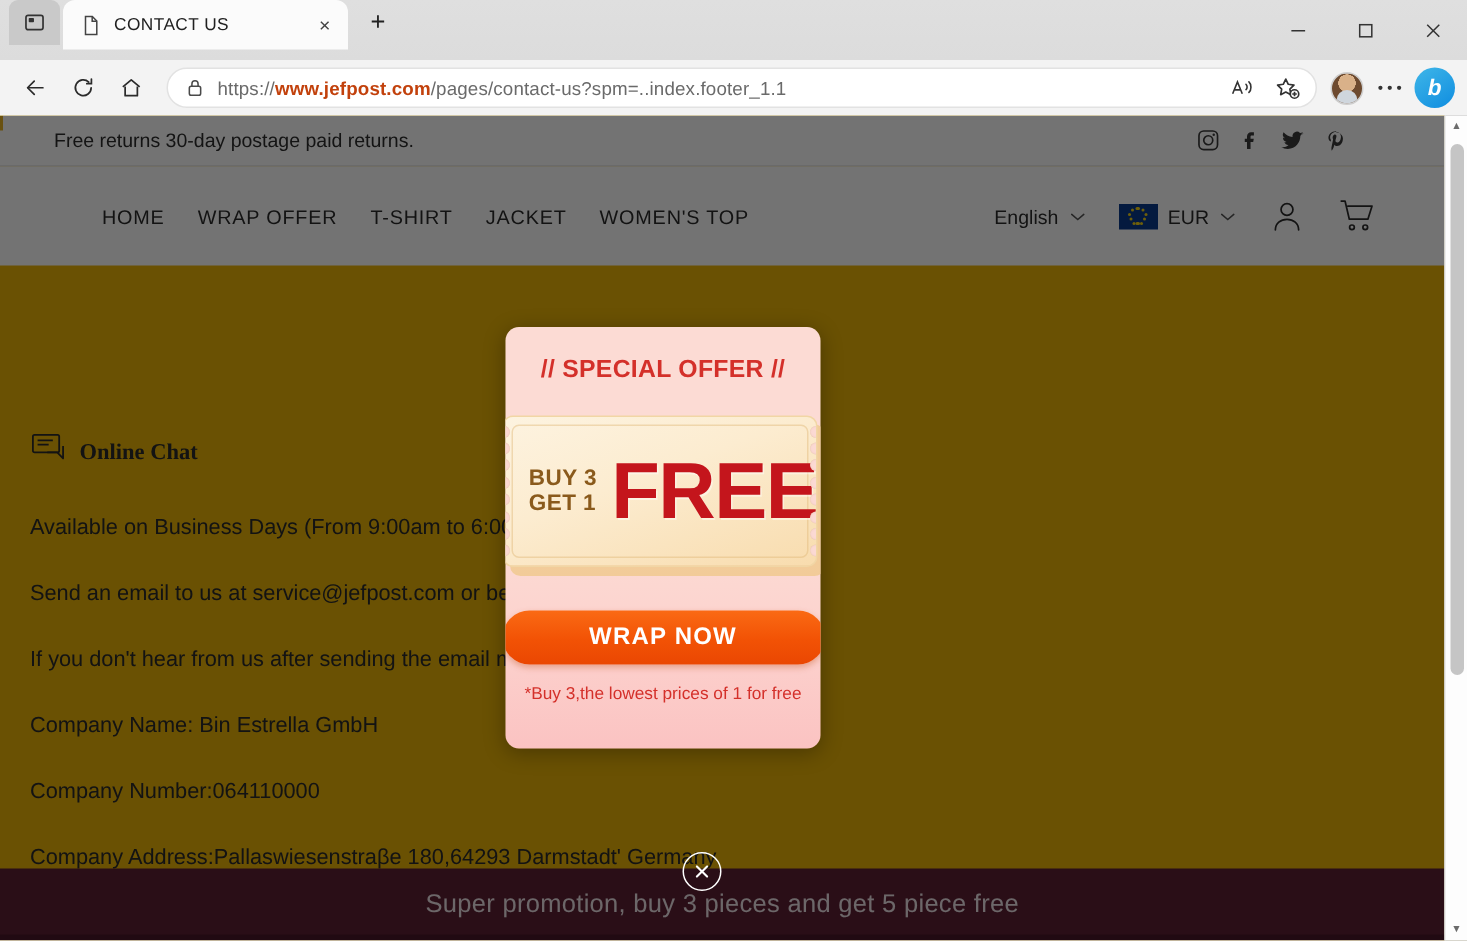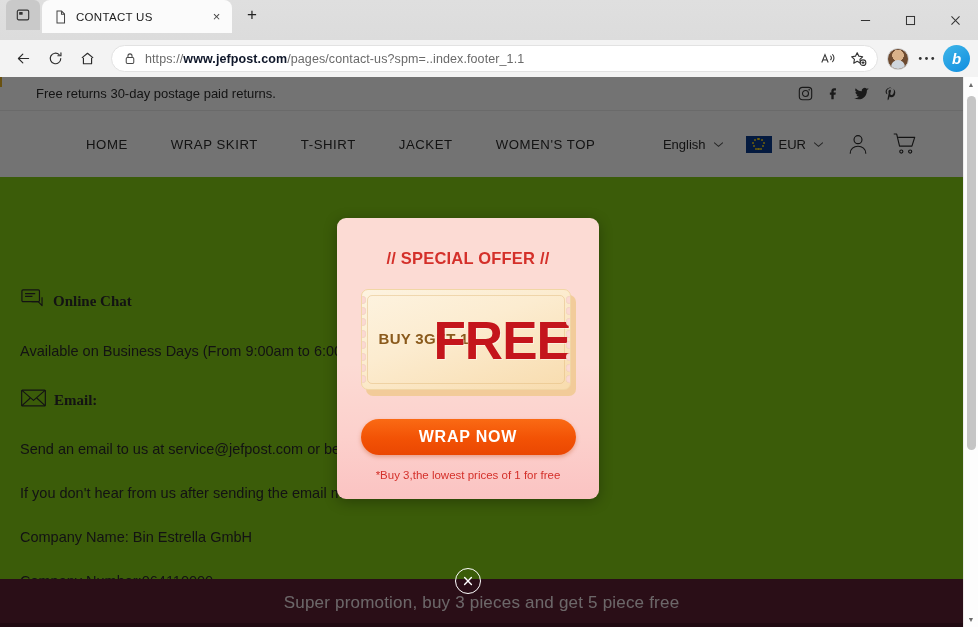--- a/index.html
+++ b/index.html
@@ -99,21 +99,21 @@
     border: 1px solid #e2e2e2;
   }
   .omnibox .lock { display: flex; align-items: center; color:#4a4a4a; }
   .url-text {
     flex: 1 1 auto;
     font-size: 12.5px;
     color: #6a6a6a;
     white-space: nowrap; overflow: hidden;
     letter-spacing: .1px;
   }
-  .url-text b { color: #0f172a; font-weight: 700; }
+  .url-text b { color: #c2410c; font-weight: 700; }
   .omni-right { display: flex; align-items: center; gap: 4px; }
   .omni-btn { width: 26px; height: 23px; display:flex; align-items:center; justify-content:center; color:#333;}
   .profile-pic {
     width: 22px; height: 22px; border-radius: 50%;
     background: radial-gradient(circle at 50% 32%, #d9b189 0 34%, #6d4a2f 35% 100%);
     overflow: hidden; position: relative; flex: 0 0 22px;
     border: 1px solid #cfcfcf;
   }
   .profile-pic::after {
     content:""; position:absolute; left:3px; right:3px; bottom:0; height:9px;
@@ -130,21 +130,21 @@
   
   .viewport {
     flex: 1 1 auto;
     position: relative;
     overflow: hidden;
     background: #ffffff;
   }
   .page {
     position: absolute;
     inset: 0 15px 0 0;
-    background: #84cc16;
+    background: #eab308;
     overflow: hidden;
   }
   .page-edge-line {
     position: absolute; left: 0; top: 0; width: 2px; height: 10px;
     background: #e8b325;
   }
 
   .announce-bar {
     height: 34px;
     background: #ffffff;
@@ -156,21 +156,21 @@
   }
   .social { display: flex; align-items: center; gap: 13px; padding-right: 45px; }
   .social span { display: flex; align-items:center; color:#3a3a3a; }
 
   .nav-bar {
     height: 66px;
     background: #ffffff;
     display: flex; align-items: center;
     padding: 0 45px 0 20px;
   }
-  .nav-links { display: flex; align-items: flex-start; gap: 43px; margin-left: 66px; }
+  .nav-links { display: flex; align-items: flex-start; gap: 22px; margin-left: 48px; }
   .nav-link {
     font-size: 13.2px; letter-spacing: .55px;
     color: #2c2c2c;
   }
   .nav-right { margin-left: auto; display: flex; align-items: center; gap: 22px; }
   .sel { display: flex; align-items: center; gap: 7px; font-size: 13px; color: #2c2c2c; }
   .chev { display:flex; align-items:center; }
   .eu-flag {
     width: 26px; height: 17px;
     background: #0b3b8c;
@@ -212,27 +212,27 @@
 
   
   .overlay {
     position: absolute; inset: 0;
     background: rgba(0,0,0,.55);
     z-index: 20;
   }
   .modal {
     position: absolute;
     left: 337px; top: 141px;
-    width: 262px; height: 281px;
+    width: 210px; height: 281px;
     background: linear-gradient(180deg,#fcdbd4 0%, #fcdbd4 52%, #fcd0cc 78%, #fbc3c2 100%);
     border-radius: 9px;
     box-shadow: 0 3px 14px rgba(0,0,0,.30);
     z-index: 21;
     display: flex; flex-direction: column; align-items: center;
-    padding-top: 31px;
+    padding-top: 19px;
     overflow: hidden;
   }
   .modal-title {
     font-size: 16.5px; font-weight: 700;
     color: #d4302a;
     letter-spacing: .2px;
   }
   .coupon {
     margin-top: 21px;
     width: 215px; height: 107px;
@@ -266,21 +266,21 @@
     display: flex; flex-direction: column; justify-content: space-around;
     z-index: 3;
   }
   .notch-col.left  { left: -4px; }
   .notch-col.right { right: -4px; }
   .notch-col i {
     width: 8px; height: 8px; border-radius: 50%;
     background: #fbd9d3;
     box-shadow: inset 0 0 1px rgba(200,160,110,.5);
   }
-  .coupon-text { display: flex; flex-direction: row; line-height: 1.08; z-index: 2; }
+  .coupon-text { display: flex; flex-direction: column; line-height: 1.08; z-index: 2; }
   .cp-buy {
     font-size: 15px; font-weight: 700; color: #8a5a1c;
     letter-spacing: .3px;
   }
   .cp-free {
     position: absolute; left: 72px; top: 50%; transform: translateY(-50%);
     font-size: 53px; font-weight: 700; color: #c4151c;
     letter-spacing: -1px; line-height: 1;
     text-shadow: 1px 1px 0 rgba(255,255,255,.45);
     z-index: 2;
@@ -469,21 +469,21 @@
             <svg width="15" height="15" viewBox="0 0 16 16" fill="#3a3a3a">
               <path d="M8.3 1.6c-3.6 0-5.5 2.4-5.5 4.6 0 1 .5 2.2 1.4 2.6.1.1.2 0 .2-.1l.2-.7c0-.1 0-.2-.1-.3-.3-.4-.5-1-.5-1.6 0-2.1 1.6-4 4.1-4 2.2 0 3.6 1.3 3.6 3.2 0 2.4-1.1 4.3-2.6 4.3-.9 0-1.5-.7-1.3-1.6.2-1 .7-2.2.7-2.9 0-.7-.4-1.2-1.1-1.2-.9 0-1.6 1-1.6 2.2 0 .8.3 1.3.3 1.3L5 12.8c-.2 1 0 2.3.1 2.4 0 .1.1.1.2 0 .1-.1.9-1.1 1.2-2.2l.5-1.8c.3.5 1.1.9 1.9.9 2.5 0 4.2-2.3 4.2-5.3 0-2.3-1.9-4.4-4.8-4.4z"></path>
             </svg>
           </span>
         </span>
       </div>
 
       <div class="nav-bar">
         <div class="nav-links">
           <span class="nav-link">HOME</span>
-          <span class="nav-link">WRAP SKIRT</span>
+          <span class="nav-link">WRAP OFFER</span>
           <span class="nav-link">T-SHIRT</span>
           <span class="nav-link">JACKET</span>
           <span class="nav-link">WOMEN'S TOP</span>
         </div>
         <div class="nav-right">
           <span class="sel">
             <span>English</span>
             <span class="chev">
               <svg width="11" height="7" viewBox="0 0 12 8" fill="none" stroke="#555" stroke-width="1.2" stroke-linecap="round">
                   <path d="M1.4 2.2L6 6.1l4.6-3.9"></path>
@@ -534,30 +534,20 @@
             <svg width="26" height="24" viewBox="0 0 28 26" fill="none" stroke="#2a2a2a" stroke-width="1.3">
               <rect x="2" y="3.2" width="19" height="12.6" rx="1.2"></rect>
               <path d="M5.4 7.2h11M5.4 10.2h8"></path>
               <path d="M12.4 15.8h7.2l4.2 4.4v-9" stroke-linejoin="round"></path>
             </svg>
           </span>
           <span>Online Chat</span>
         </div>
         <div class="c-line">Available on Business Days  (From 9:00am to 6:00pm</div>
 
-        <div class="c-row heading">
-          <span>
-            <svg width="27" height="22" viewBox="0 0 29 24" fill="none" stroke="#2a2a2a" stroke-width="1.3" stroke-linejoin="round">
-              <rect x="1.6" y="3.4" width="25.8" height="17.2" rx="1"></rect>
-              <path d="M1.6 3.4l12.9 11.2L27.4 3.4"></path>
-              <path d="M1.6 20.6l9.4-8.6M27.4 20.6L18 12"></path>
-            </svg>
-          </span>
-          <span>Email:</span>
-        </div>
 
         <div class="c-line">Send an email to us at service@jefpost.com or below                                  siness days.</div>
         <div class="c-line">If you don't hear from us after sending the email mor                                    ebook.</div>
         <div class="c-line">Company Name: Bin Estrella GmbH</div>
         <div class="c-line">Company Number:064110000</div>
         <div class="c-line">Company Address:Pallaswiesenstraβe 180,64293 Darmstadt' Germany</div>
       </div>
 
       <div class="promo-footer">
         <span>Super promotion, buy 3 pieces and get 5 piece free</span>

